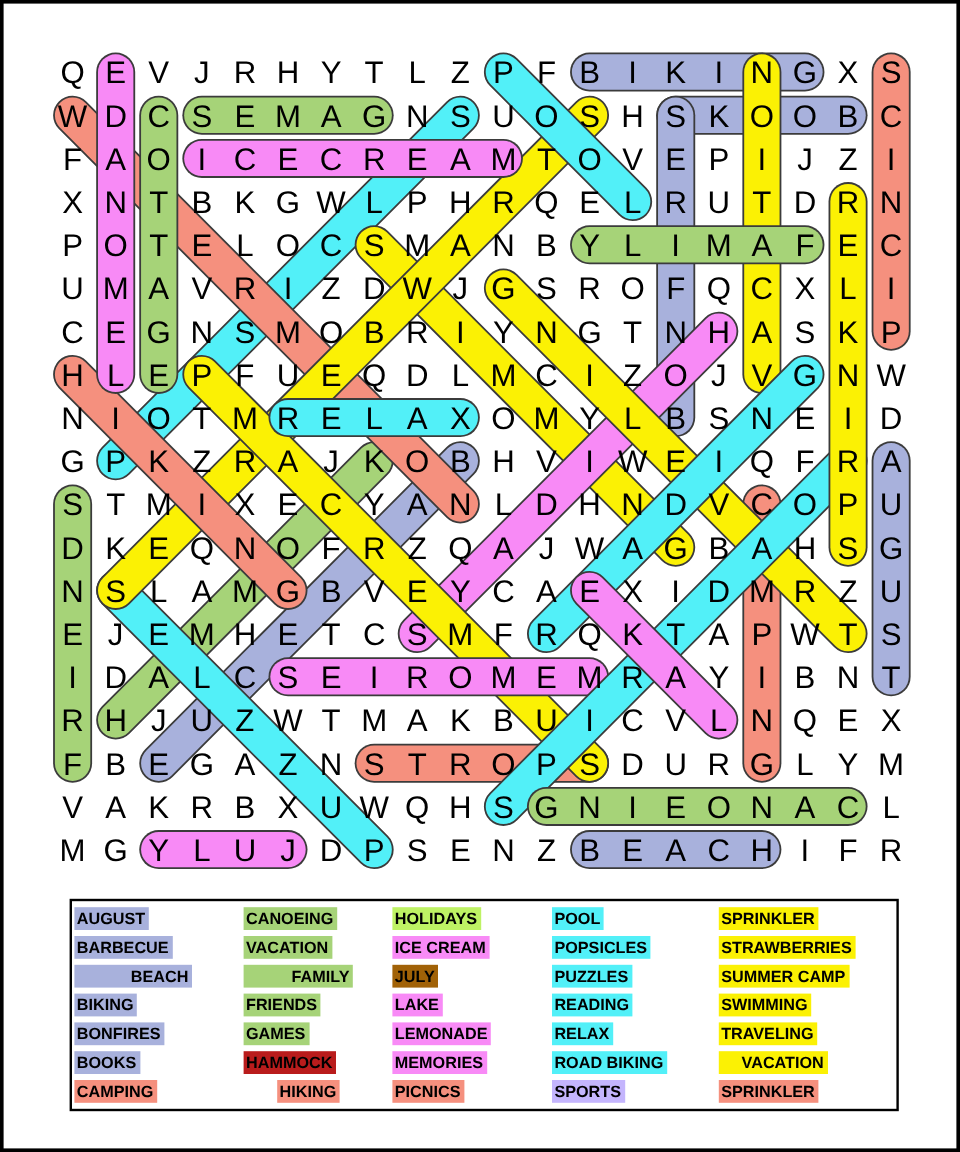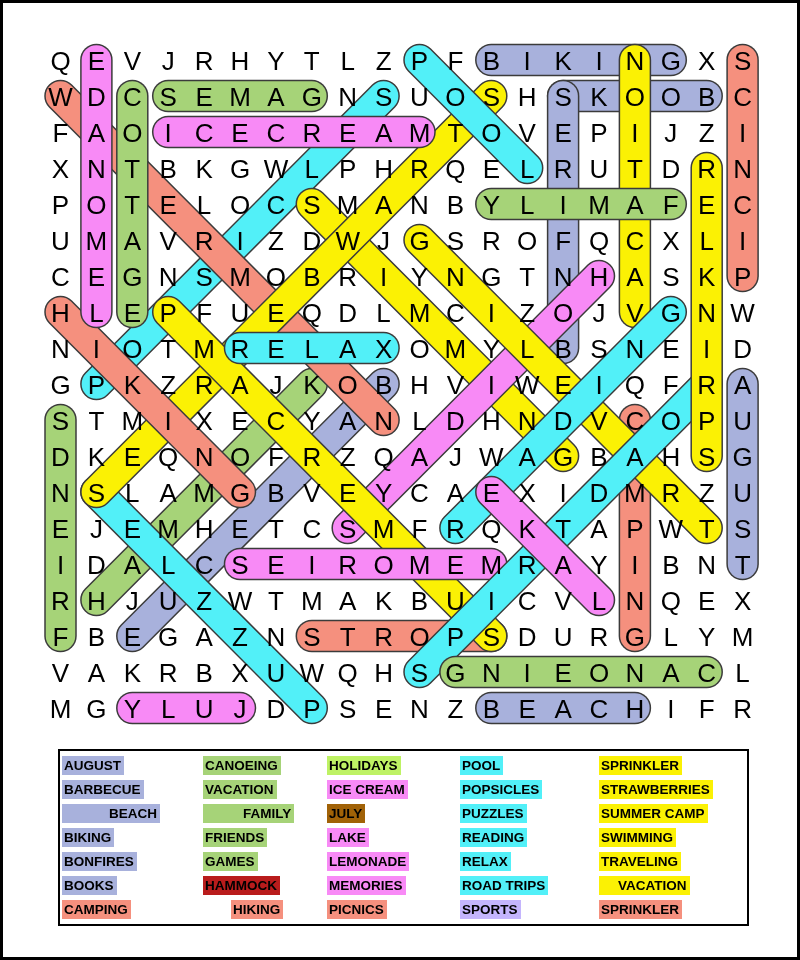--- a/index.html
+++ b/index.html
@@ -511,21 +511,21 @@
         <div class="wl-item"><span style="background: rgb(248, 138, 246);">LEMONADE</span></div>
         <div class="wl-item"><span style="background: rgb(248, 138, 246);">MEMORIES</span></div>
         <div class="wl-item"><span style="background: rgb(245, 144, 126);">PICNICS</span></div>
       </div>
       <div class="wl-col" style="left: 400px;">
         <div class="wl-item"><span style="background: rgb(82, 240, 248);">POOL</span></div>
         <div class="wl-item"><span style="background: rgb(82, 240, 248);">POPSICLES</span></div>
         <div class="wl-item"><span style="background: rgb(82, 240, 248);">PUZZLES</span></div>
         <div class="wl-item"><span style="background: rgb(82, 240, 248);">READING</span></div>
         <div class="wl-item"><span style="background: rgb(82, 240, 248);">RELAX</span></div>
-        <div class="wl-item"><span style="background: rgb(82, 240, 248);">ROAD TRIPS</span></div>
+        <div class="wl-item"><span style="background: rgb(82, 240, 248);">ROAD BIKING</span></div>
         <div class="wl-item"><span style="background: #c4b5fd;">SPORTS</span></div>
       </div>
       <div class="wl-col" style="left: 539px;">
         <div class="wl-item"><span style="background: rgb(251, 241, 4);">SPRINKLER</span></div>
         <div class="wl-item"><span style="background: rgb(251, 241, 4);">STRAWBERRIES</span></div>
         <div class="wl-item"><span style="background: rgb(251, 241, 4);">SUMMER CAMP</span></div>
         <div class="wl-item"><span style="background: rgb(251, 241, 4);">SWIMMING</span></div>
         <div class="wl-item"><span style="background: rgb(251, 241, 4);">TRAVELING</span></div>
         <div class="wl-item"><span style="background: rgb(251, 241, 4); padding-left: 19px;">VACATION</span></div>
         <div class="wl-item"><span style="background: rgb(245, 144, 126);">SPRINKLER</span></div>

